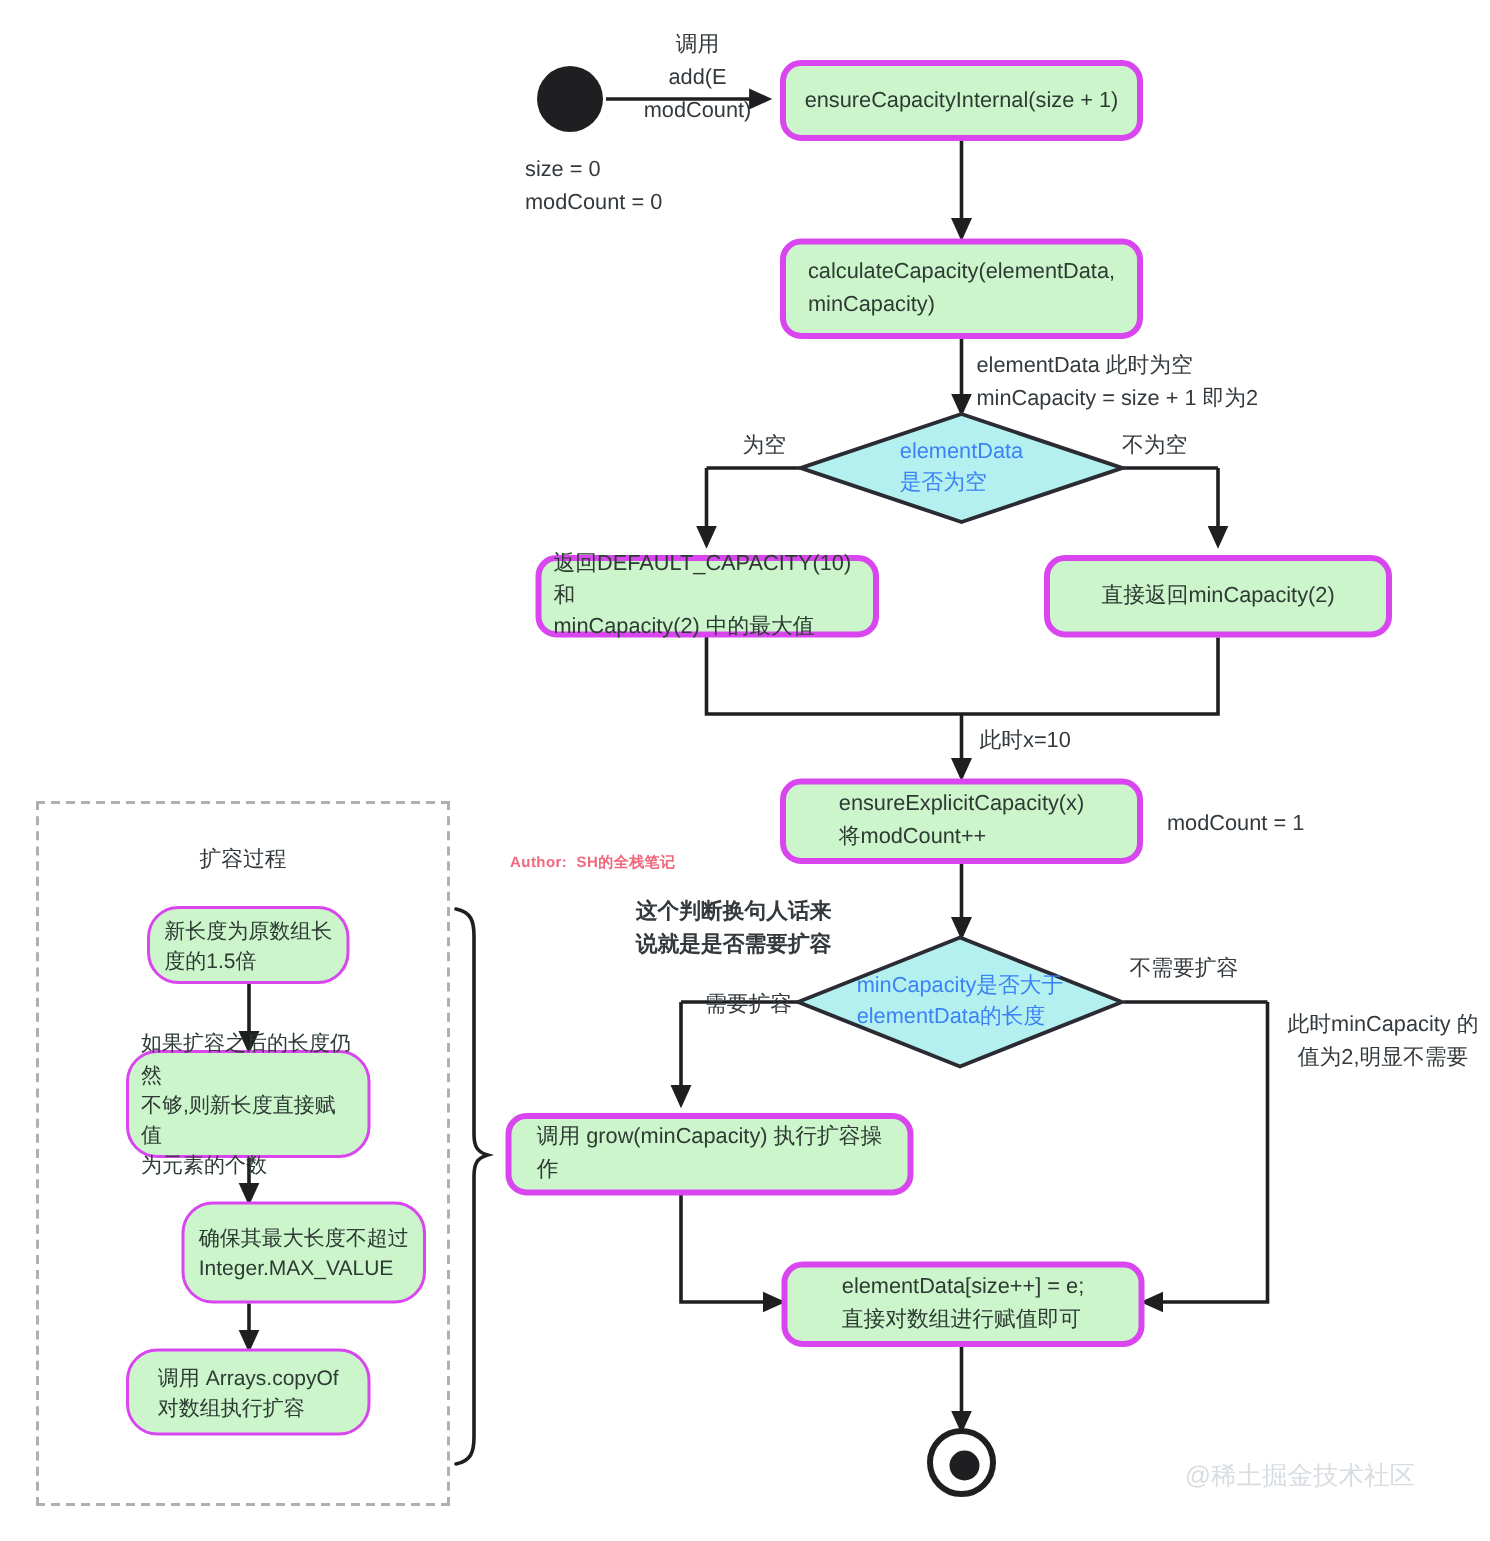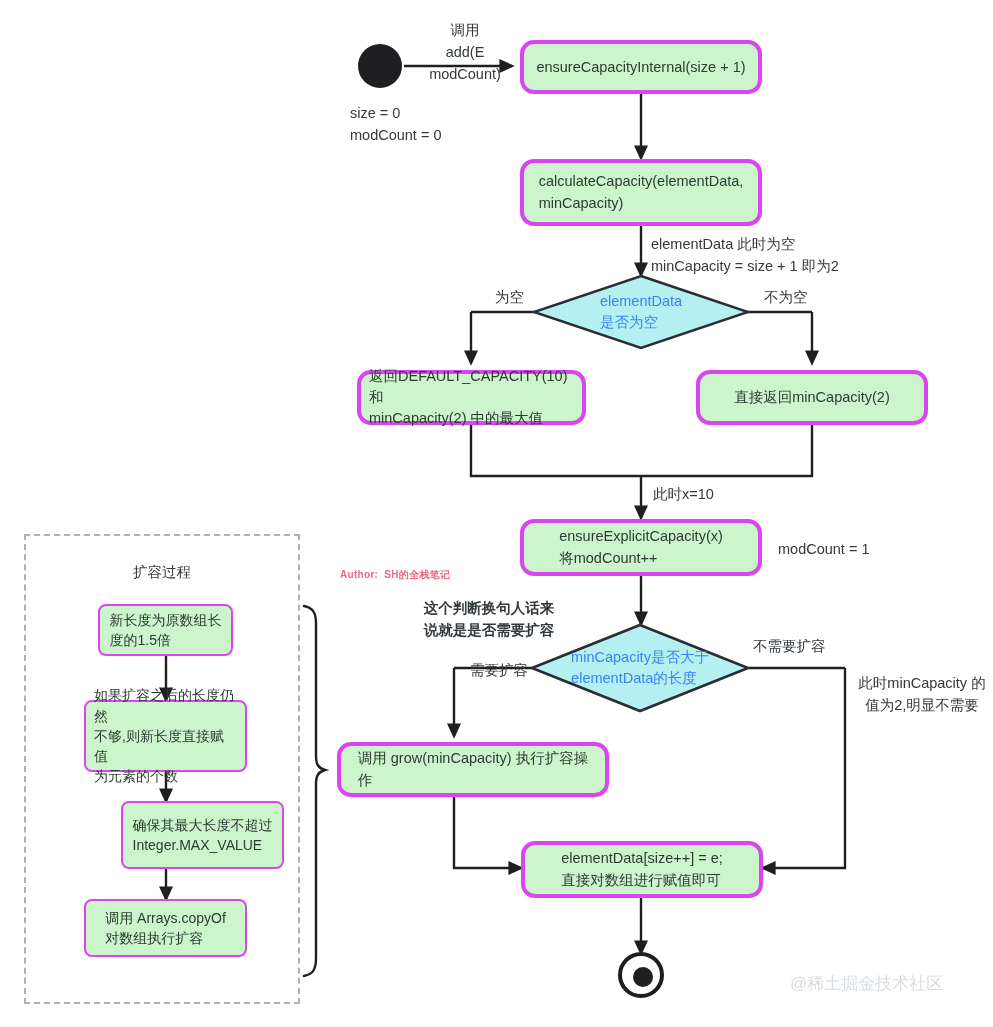--- a/index.html
+++ b/index.html
@@ -31,21 +31,21 @@
     justify-content: center;
     text-align: left;
     color: #2d3b33;
     font-size: 14.5px;
     line-height: 1.45;
     padding: 18px 8px;
     white-space: pre-line;
   }
   .node.small {
     font-size: 14px;
-    border-radius: 8px;
+    border-radius: 21px;
     border-width: 2px;
   }
   .diamond-wrap {
     position: absolute;
   }
   .diamond-wrap svg { position: absolute; left: 0; top: 0; }
   .diamond-label {
     position: absolute;
     left: 0; top: 0;
     width: 100%; height: 100%;
@@ -215,21 +215,21 @@
 add(E modCount)</div>
 
   <div class="edge-label" style="left:350px; top:103px;">size = 0
 modCount = 0</div>
 
   <div class="edge-label" style="left:651px; top:234px;">elementData 此时为空
 minCapacity = size + 1 即为2</div>
 
   <div class="edge-label" style="left:495px; top:287px;">为空</div>
 
-  <div class="edge-label" style="left:748px; top:287px;margin-left:16px;">不为空</div>
+  <div class="edge-label" style="left:748px; top:287px;">不为空</div>
 
   <div class="edge-label" style="left:653px; top:484px;">此时x=10</div>
 
   <div class="edge-label" style="left:778px; top:539px;">modCount = 1</div>
 
   <div class="edge-label center bold" style="left:394px; top:598px; width:190px;">这个判断换句人话来
 说就是是否需要扩容</div>
 
   <div class="edge-label" style="left:470px; top:660px;">需要扩容</div>
 

